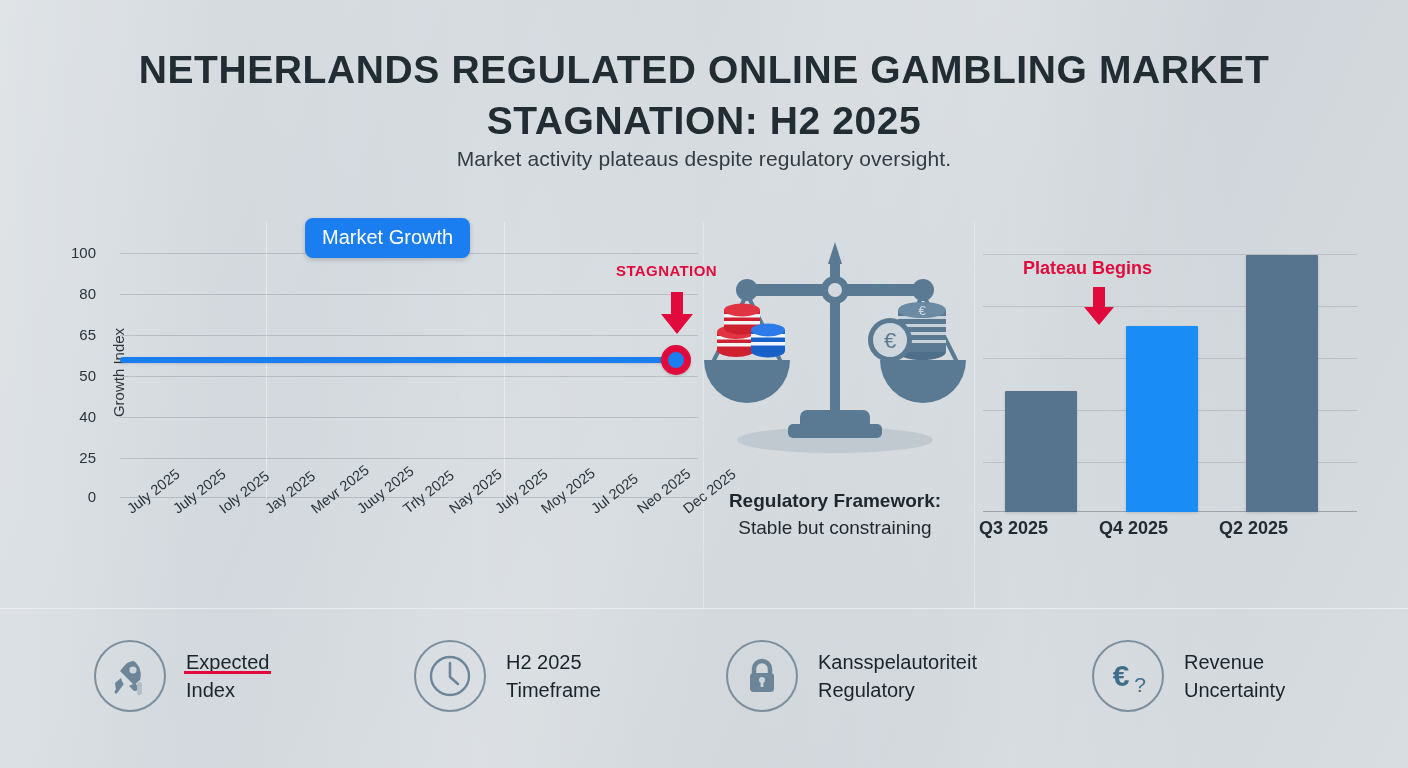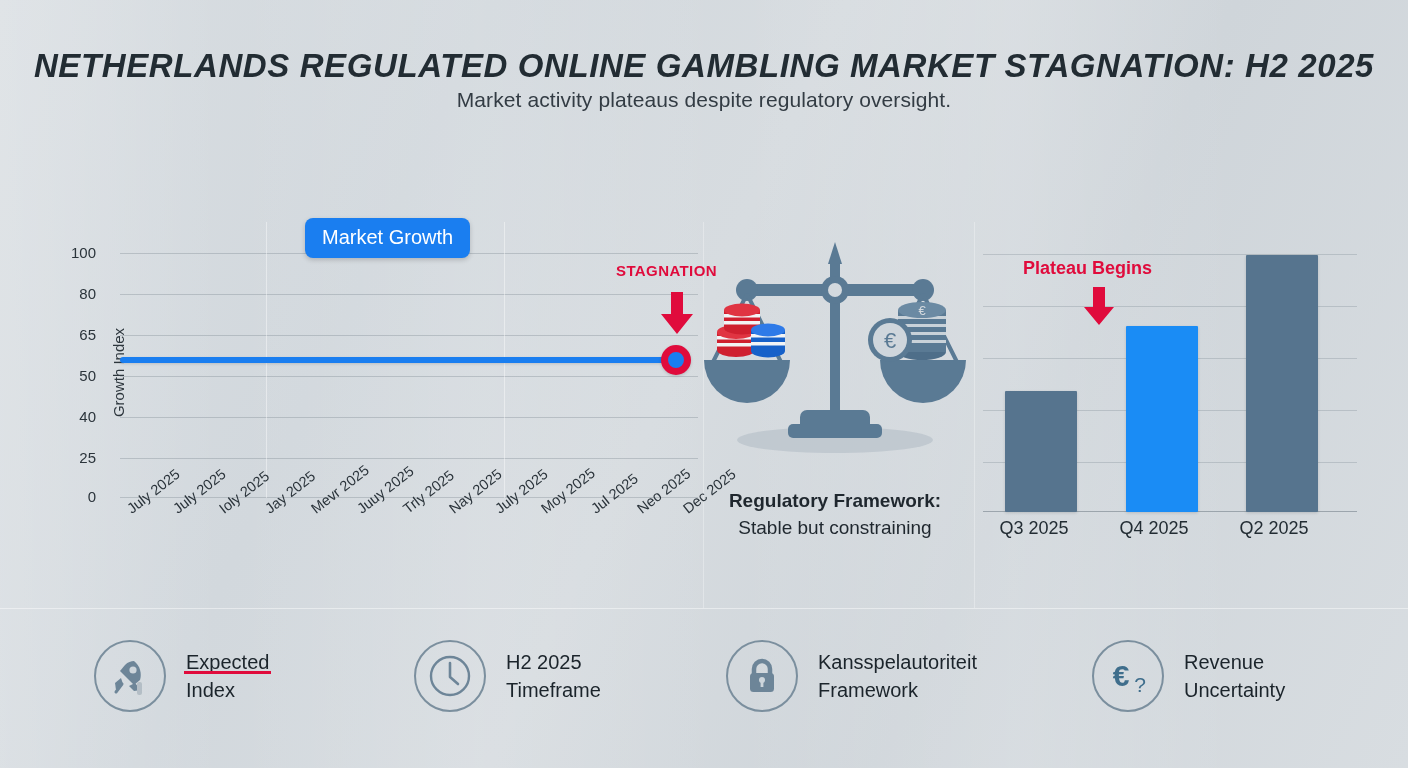--- a/index.html
+++ b/index.html
@@ -18,22 +18,22 @@
     background:
       linear-gradient(90deg, rgba(255,255,255,.18) 0%, rgba(255,255,255,0) 16%,
         rgba(255,255,255,.10) 34%, rgba(255,255,255,0) 52%,
         rgba(255,255,255,.14) 72%, rgba(255,255,255,0) 88%);
     pointer-events:none;
   }
 
   
   .header { position:absolute; left:0; top:44px; width:1408px; text-align:center; }
   .title {
-    font-size:33px; font-weight:bold; letter-spacing:.6px;
-    color:#222c33; line-height:1.32; text-transform:uppercase;font-style:italic;
+    font-size:39px; font-weight:bold; letter-spacing:.6px;
+    color:#222c33; line-height:1.32; text-transform:uppercase;
   }
   .subtitle {
     font-size:21px; color:#333c44; letter-spacing:.1px;
   }
 
   
   .panels { position:absolute; left:0; top:222px; width:1408px; height:386px; }
   .divider-h {
     position:absolute; left:0; top:608px; width:1408px; height:1px;
     background:rgba(255,255,255,.45);
@@ -112,21 +112,21 @@
     position:absolute; left:0; width:374px; height:1px;
     background:rgba(120,132,142,.30);
   }
   .bgrid.axis { background:rgba(110,122,132,.55); }
   .bar {
     position:absolute; bottom:0; border-radius:1px;
     box-shadow:0 1px 3px rgba(0,0,0,.14);
   }
   .bcat {
     position:absolute; top:296px; font-size:18px; color:#222c33;
-    text-align:center; white-space:nowrap;
+    text-align:left; white-space:nowrap;font-weight:bold;
   }
   .plateau-label {
     position:absolute; color:#e00b3c; font-size:18px; font-weight:bold;
     white-space:nowrap;
   }
 
   
   .footer { position:absolute; left:0; top:612px; width:1408px; height:156px; }
   .fitem { position:absolute; top:28px; display:flex; align-items:center; }
   .fcircle {
@@ -337,21 +337,21 @@
       <div class="fcircle">
         <svg width="40" height="42" viewBox="0 0 40 42">
           <path d="M12 19 v-5 a8 8 0 0 1 16 0 v5" fill="none" stroke="#6d8598" stroke-width="4.5"></path>
           <rect x="8" y="18" width="24" height="19" rx="3.5" fill="#6d8598"></rect>
           <circle cx="20" cy="25" r="3" fill="#cdd5db"></circle>
           <rect x="18.6" y="25" width="2.8" height="7" fill="#cdd5db"></rect>
         </svg>
       </div>
       <div class="ftext">
         <span>Kansspelautoriteit</span><br>
-        <span>Framework</span>
+        <span>Regulatory</span>
       </div>
     </div>
 
     <div class="fitem" style="left:1092px;">
       <div class="fcircle">
         <svg width="52" height="44" viewBox="0 0 52 44">
           <text x="19" y="32" font-family="Liberation Sans, sans-serif" font-size="30" font-weight="bold" fill="#3f6e8c" text-anchor="middle">€</text>
           <text x="38" y="38" font-family="Liberation Sans, sans-serif" font-size="21" fill="#3f6e8c" text-anchor="middle">?</text>
         </svg>
       </div>

